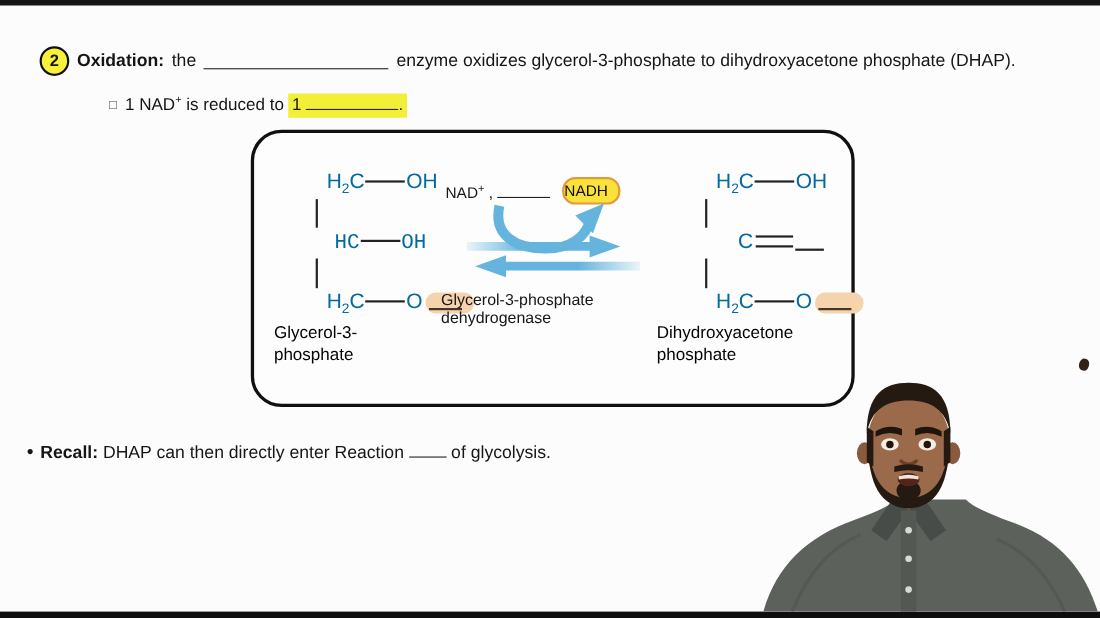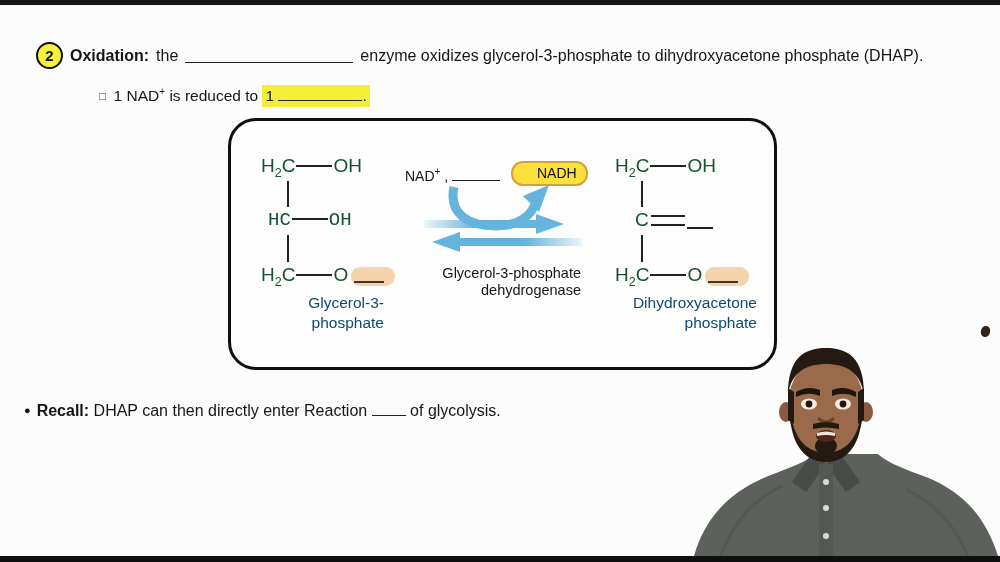--- a/index.html
+++ b/index.html
@@ -23,35 +23,35 @@
   .line2 { position:absolute; left:99px; top:86px; white-space:nowrap; font-size:15.5px; }
   .checkbox { font-size:12px; color:#4a4a4a; position:relative; top:-1px; margin-right:3px; }
   .hl { background:#f3ef39; padding:2px 3px 3px 3px; }
   sup { font-size:10px; }
 
   
   .dbox {
     position:absolute; left:228px; top:118px; width:549px; height:252px; box-sizing:border-box;
     border:3.5px solid #101010; border-radius:28px; background:#fdfdfd;
   }
-  .frow { position:absolute; white-space:nowrap; font-size:19px; color:#14532d; }
+  .frow { position:absolute; white-space:nowrap; font-size:19px; color:#0369a1;margin-left:36px; }
   .frow sub { font-size:12.5px; }
   .bond { display:inline-block; width:36px; border-top:2.2px solid #222; vertical-align:middle; margin:0 1px; transform:translateY(-1px); }
   .vbond { position:absolute; width:2.2px; background:#222; }
   .peach { display:inline-block; position:relative; width:44px; height:19px; background:#f5d3ad; border-radius:9px; vertical-align:middle; margin-left:3px; transform:translateY(1px); }
   .peach i { position:absolute; left:3px; bottom:3px; width:30px; height:2px; background:#46362a; }
   .dbond { display:inline-block; width:34px; height:7px; border-top:2.4px solid #222; border-bottom:2.4px solid #222; vertical-align:middle; margin:0 2px; }
   .short-blank { display:inline-block; width:26px; border-top:2px solid #222; vertical-align:middle; transform:translateY(7px); }
-  .mol-label { position:absolute; text-align:right; font-size:15.5px; line-height:20px; color:#0c4a6e; }
+  .mol-label { position:absolute; text-align:left; font-size:15.5px; line-height:20px; color:#000000; }
   .nad-line { position:absolute; left:158px; top:45px; font-size:14px; white-space:nowrap;margin-left:16px; }
   .nadh-pill {
-    position:absolute; left:280px; top:40px; font-size:14px; padding:2px 9px 3px 24px;
+    position:absolute; left:280px; top:40px; font-size:14px; padding:2px 9px 3px 0;
     background:#fbe23b; border:2px solid #df9b3a; border-radius:12px; color:#101010;
   }
-  .enzyme-label { position:absolute; left:170px; top:144px; width:180px; text-align:right; font-size:14.5px; line-height:17px; }
+  .enzyme-label { position:absolute; left:170px; top:144px; width:180px; text-align:left; font-size:14.5px; line-height:17px; }
   .arrows-svg { position:absolute; left:193px; top:62px; }
 
   
   .recall { position:absolute; left:24px; top:402px; white-space:nowrap; font-size:16px; }
   .bullet { font-size:11px; position:relative; top:-2px; margin-right:6px; }
 
   
   .person { position:absolute; left:690px; top:340px; }
   .fingertip { position:absolute; left:981px; top:326px; width:9px; height:11px; background:#31231a; border-radius:45%; transform:rotate(15deg); }
 </style>

